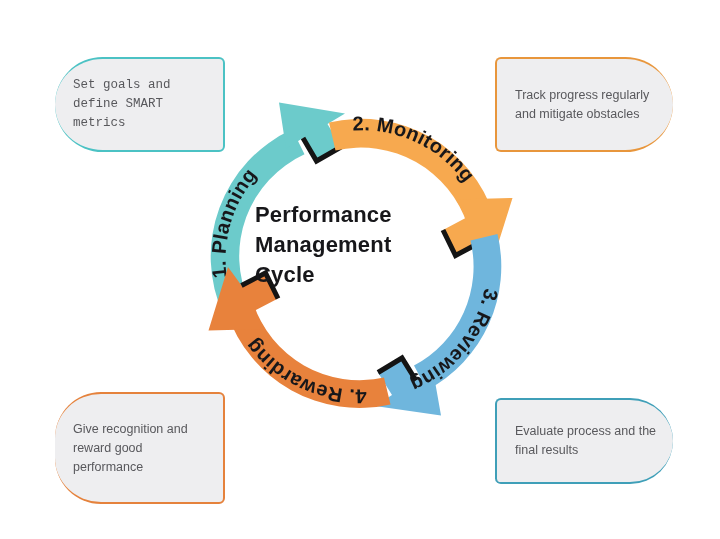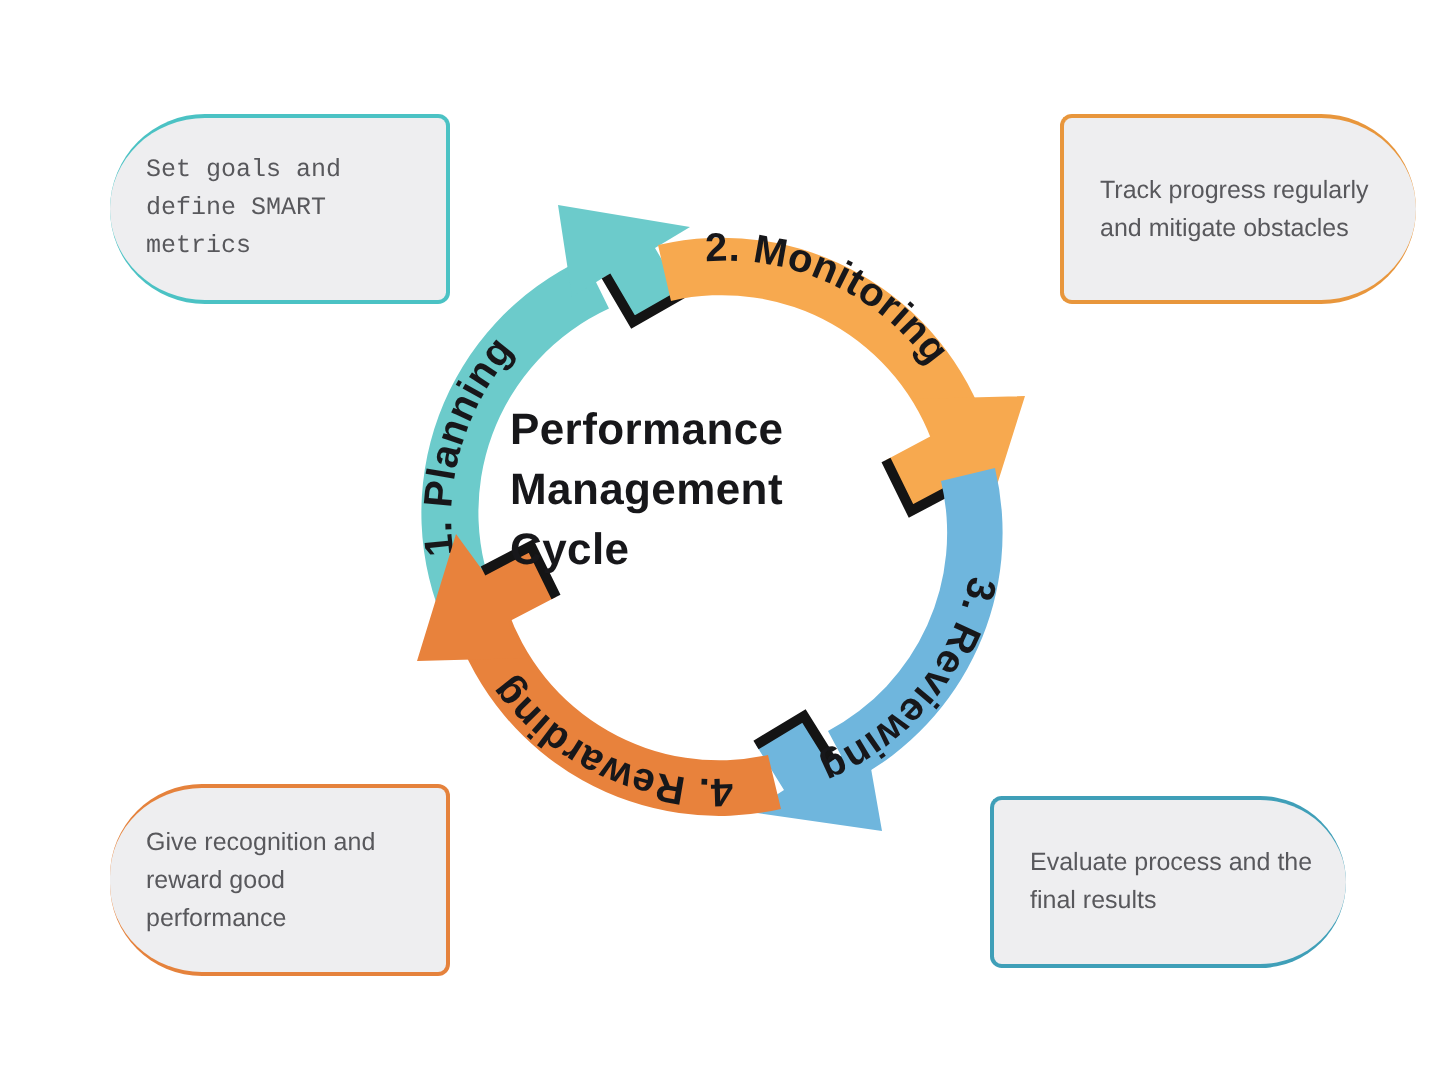--- a/index.html
+++ b/index.html
@@ -75,21 +75,21 @@
     border-left: 2.5px solid #e8963c;
     border-top: 2.5px solid #e8963c;
     border-bottom: 2.5px solid #e8963c;
     border-right: none;
   }
   
   #callout-rewarding {
     left: 55px;
     top: 392px;
     width: 170px;
-    height: 96px;
+    height: 112px;
     border-radius: 46px 6px 6px 46px;
     border-right: 2.5px solid #e5823c;
     border-top: 2.5px solid #e5823c;
     border-bottom: 2.5px solid #e5823c;
     border-left: none;
   }
   
   #callout-reviewing {
     left: 495px;
     top: 398px;
@@ -184,21 +184,21 @@
 
     <div>Performance</div>
     <div>Management</div>
     <div>Cycle</div>
   </div>
 
   <div class="callout" id="callout-planning" style="border-color: rgb(75, 194, 196); background: rgb(238, 238, 240);">
     <p style="color: rgb(88, 88, 92); font-family: Liberation Mono, monospace;">Set goals and define SMART metrics</p>
   </div>
 
-  <div class="callout" id="callout-monitoring" style="border-color: rgb(232, 150, 60); background: rgb(238, 238, 240); margin-left: 35px;">
+  <div class="callout" id="callout-monitoring" style="border-color: rgb(232, 150, 60); background: rgb(238, 238, 240);">
     <p style="color: rgb(88, 88, 92);">Track progress regularly and mitigate obstacles</p>
   </div>
 
   <div class="callout" id="callout-rewarding" style="border-color: rgb(229, 130, 60); background: rgb(238, 238, 240);">
     <p style="color: rgb(88, 88, 92);">Give recognition and reward good performance</p>
   </div>
 
   <div class="callout" id="callout-reviewing" style="border-color: rgb(63, 159, 184); background: rgb(238, 238, 240);">
     <p style="color: rgb(88, 88, 92);">Evaluate process and the final results</p>
   </div>

